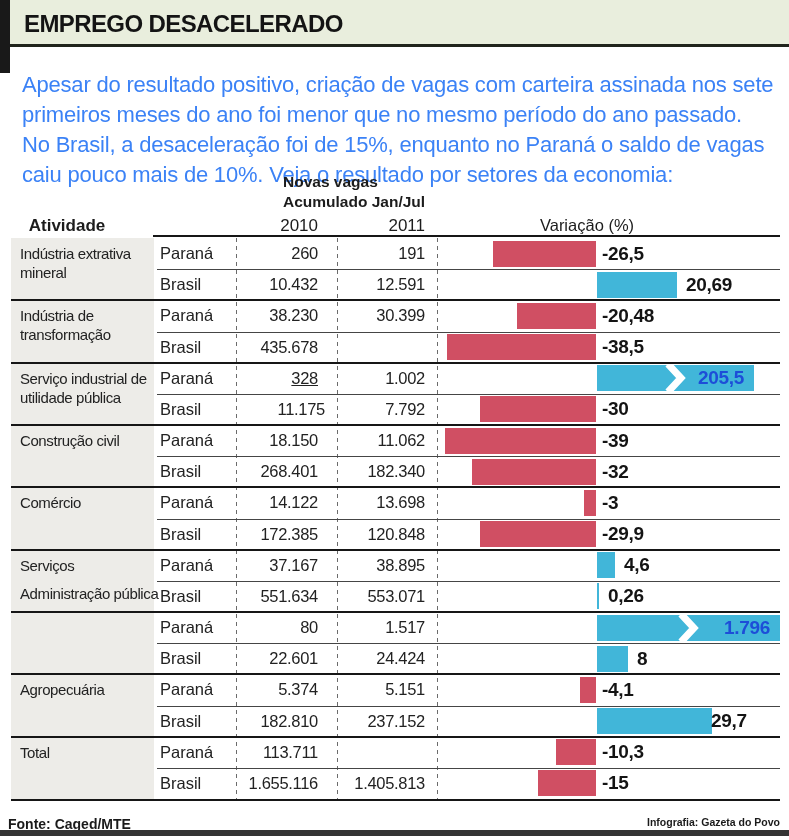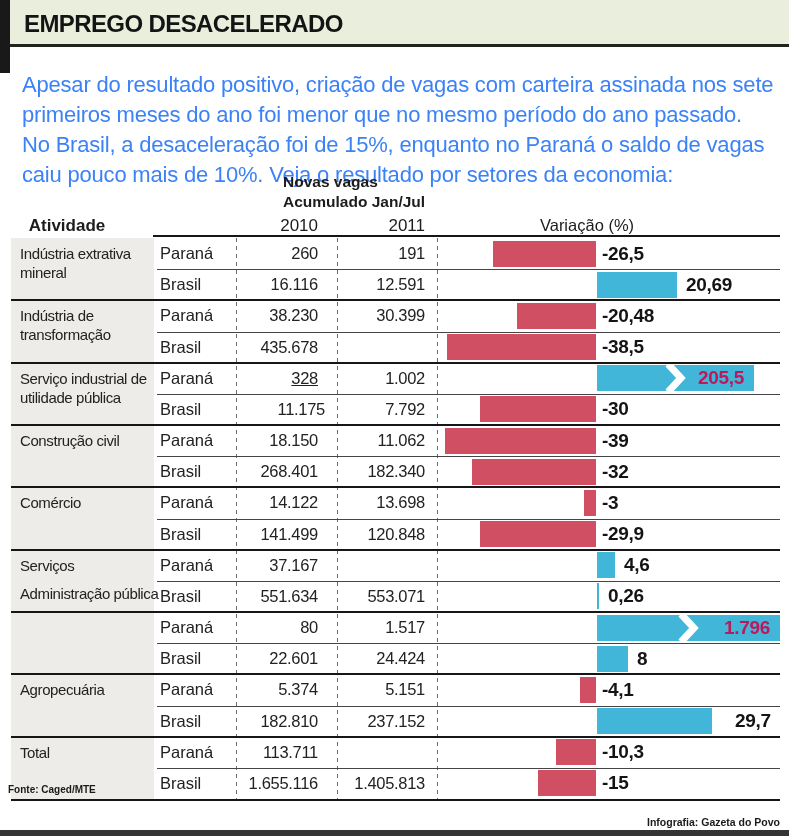--- a/index.html
+++ b/index.html
@@ -24,26 +24,26 @@
   .rule{background:#161616;}
   .dashv{width:1px;background:repeating-linear-gradient(to bottom,#6b6b6b 0 4px,transparent 4px 8px);}
   #activity-bg{left:11px;top:238px;width:143px;height:561px;background:#edece8;}
   
   .activity-label{left:20px;width:142px;font-size:15px;line-height:19px;letter-spacing:-0.4px;color:#222;}
   .region-label{left:160px;width:75px;font-size:16.5px;color:#222;}
   .num-cell{width:86px;text-align:right;font-size:16.5px;letter-spacing:-0.3px;color:#222;}
   .vcenter{display:flex;align-items:center;}
   .bar{height:26px;}
   .bar-label{font-size:19px;font-weight:bold;letter-spacing:-0.3px;color:#141414;white-space:nowrap;}
-  .bar-label-inside{text-align:left;color:#be185d;z-index:3;}
+  .bar-label-inside{text-align:left;color:#1d4ed8;z-index:3;}
   .sep-inner{height:1px;background:#454545;}
   .sep-group{height:2px;background:#161616;}
   .break-glyph{z-index:2;}
   
-  #footer-source{left:8px;top:784px;font-size:10px;font-weight:bold;color:#1a1a1a;}
+  #footer-source{left:8px;top:816px;font-size:14px;font-weight:bold;color:#1a1a1a;}
   #footer-credit{right:9px;top:816px;font-size:10.5px;font-weight:bold;color:#1a1a1a;}
   #bottom-bar{left:0;top:830px;width:789px;height:6px;background:#343434;}
 </style>
 </head>
 <body>
 
 <div id="page">
   <div id="header-band" class="abs"></div>
   <div id="left-black-bar" class="abs"></div>
   <div id="title" class="abs">EMPREGO DESACELERADO</div>
@@ -73,21 +73,21 @@
   <div id="footer-credit" class="abs">Infografia: Gazeta do Povo</div>
   <div id="bottom-bar" class="abs"></div>
 <div class="abs activity-label" style="top: 244px;">Indústria extrativa mineral</div>
     <div class="abs region-label vcenter" style="top: 238px; height: 31.1667px;">Paraná</div>
     <div class="abs num-cell vcenter" style="top: 238px; height: 31.1667px; left: 232px; justify-content: flex-end;">260</div>
     <div class="abs num-cell vcenter" style="top: 238px; height: 31.1667px; left: 339px; justify-content: flex-end;">191</div>
     <div class="abs bar" style="left: 493px; top: 240.583px; width: 103px; background: rgb(208, 79, 99);"></div>
     <div class="abs bar-label vcenter" style="left: 602px; top: 238px; height: 31.1667px;">-26,5</div>
     <div class="abs sep-inner" style="left: 157px; top: 269.167px; width: 623px;"></div>
     <div class="abs region-label vcenter" style="top: 269.167px; height: 31.1667px;">Brasil</div>
-    <div class="abs num-cell vcenter" style="top: 269.167px; height: 31.1667px; left: 232px; justify-content: flex-end;">16.116</div>
+    <div class="abs num-cell vcenter" style="top: 269.167px; height: 31.1667px; left: 232px; justify-content: flex-end;">10.432</div>
     <div class="abs num-cell vcenter" style="top: 269.167px; height: 31.1667px; left: 339px; justify-content: flex-end;">12.591</div>
     <div class="abs bar" style="left: 597px; top: 271.75px; width: 80px; background: rgb(65, 182, 217);"></div>
     <div class="abs bar-label vcenter" style="left: 686px; top: 269.167px; height: 31.1667px;">20,69</div>
     <div class="abs sep-group" style="left: 11px; top: 299.333px; width: 769px;"></div>
     <div class="abs activity-label" style="top: 306.333px;">Indústria de transformação</div>
     <div class="abs region-label vcenter" style="top: 300.333px; height: 31.1667px;">Paraná</div>
     <div class="abs num-cell vcenter" style="top: 300.333px; height: 31.1667px; left: 232px; justify-content: flex-end;">38.230</div>
     <div class="abs num-cell vcenter" style="top: 300.333px; height: 31.1667px; left: 339px; justify-content: flex-end;">30.399</div>
     <div class="abs bar" style="left: 517px; top: 302.917px; width: 79px; background: rgb(208, 79, 99);"></div>
     <div class="abs bar-label vcenter" style="left: 602px; top: 300.333px; height: 31.1667px;">-20,48</div>
@@ -127,28 +127,29 @@
     <div class="abs bar-label vcenter" style="left: 602px; top: 456.167px; height: 31.1667px;">-32</div>
     <div class="abs sep-group" style="left: 11px; top: 486.333px; width: 769px;"></div>
     <div class="abs activity-label" style="top: 493.333px;">Comércio</div>
     <div class="abs region-label vcenter" style="top: 487.333px; height: 31.1667px;">Paraná</div>
     <div class="abs num-cell vcenter" style="top: 487.333px; height: 31.1667px; left: 232px; justify-content: flex-end;">14.122</div>
     <div class="abs num-cell vcenter" style="top: 487.333px; height: 31.1667px; left: 339px; justify-content: flex-end;">13.698</div>
     <div class="abs bar" style="left: 584px; top: 489.917px; width: 12px; background: rgb(208, 79, 99);"></div>
     <div class="abs bar-label vcenter" style="left: 602px; top: 487.333px; height: 31.1667px;">-3</div>
     <div class="abs sep-inner" style="left: 157px; top: 518.5px; width: 623px;"></div>
     <div class="abs region-label vcenter" style="top: 518.5px; height: 31.1667px;">Brasil</div>
-    <div class="abs num-cell vcenter" style="top: 518.5px; height: 31.1667px; left: 232px; justify-content: flex-end;">141.499</div>
+    <div class="abs num-cell vcenter" style="top: 518.5px; height: 31.1667px; left: 232px; justify-content: flex-end;">172.385</div>
     <div class="abs num-cell vcenter" style="top: 518.5px; height: 31.1667px; left: 339px; justify-content: flex-end;">120.848</div>
     <div class="abs bar" style="left: 480px; top: 521.083px; width: 116px; background: rgb(208, 79, 99);"></div>
     <div class="abs bar-label vcenter" style="left: 602px; top: 518.5px; height: 31.1667px;">-29,9</div>
     <div class="abs sep-group" style="left: 11px; top: 548.667px; width: 769px;"></div>
     <div class="abs activity-label" style="top: 555.667px;">Serviços</div>
     <div class="abs region-label vcenter" style="top: 549.667px; height: 31.1667px;">Paraná</div>
     <div class="abs num-cell vcenter" style="top: 549.667px; height: 31.1667px; left: 232px; justify-content: flex-end;">37.167</div>
+    <div class="abs num-cell vcenter" style="top: 549.667px; height: 31.1667px; left: 339px; justify-content: flex-end;">38.895</div>
     <div class="abs bar" style="left: 597px; top: 552.25px; width: 18px; background: rgb(65, 182, 217);"></div>
     <div class="abs bar-label vcenter" style="left: 624px; top: 549.667px; height: 31.1667px;">4,6</div>
     <div class="abs sep-inner" style="left: 157px; top: 580.833px; width: 623px;"></div>
     <div class="abs region-label vcenter" style="top: 580.833px; height: 31.1667px;">Brasil</div>
     <div class="abs num-cell vcenter" style="top: 580.833px; height: 31.1667px; left: 232px; justify-content: flex-end;">551.634</div>
     <div class="abs num-cell vcenter" style="top: 580.833px; height: 31.1667px; left: 339px; justify-content: flex-end;">553.071</div>
     <div class="abs bar" style="left: 597px; top: 583.417px; width: 2px; background: rgb(65, 182, 217);"></div>
     <div class="abs bar-label vcenter" style="left: 608px; top: 580.833px; height: 31.1667px;">0,26</div>
     <div class="abs sep-group" style="left: 11px; top: 611px; width: 769px;"></div>
     <div class="abs activity-label" style="top: 584px;">Administração pública</div>
@@ -171,21 +172,21 @@
     <div class="abs region-label vcenter" style="top: 674.333px; height: 31.1667px;">Paraná</div>
     <div class="abs num-cell vcenter" style="top: 674.333px; height: 31.1667px; left: 232px; justify-content: flex-end;">5.374</div>
     <div class="abs num-cell vcenter" style="top: 674.333px; height: 31.1667px; left: 339px; justify-content: flex-end;">5.151</div>
     <div class="abs bar" style="left: 580px; top: 676.917px; width: 16px; background: rgb(208, 79, 99);"></div>
     <div class="abs bar-label vcenter" style="left: 602px; top: 674.333px; height: 31.1667px;">-4,1</div>
     <div class="abs sep-inner" style="left: 157px; top: 705.5px; width: 623px;"></div>
     <div class="abs region-label vcenter" style="top: 705.5px; height: 31.1667px;">Brasil</div>
     <div class="abs num-cell vcenter" style="top: 705.5px; height: 31.1667px; left: 232px; justify-content: flex-end;">182.810</div>
     <div class="abs num-cell vcenter" style="top: 705.5px; height: 31.1667px; left: 339px; justify-content: flex-end;">237.152</div>
     <div class="abs bar" style="left: 597px; top: 708.083px; width: 115px; background: rgb(65, 182, 217);"></div>
-    <div class="abs bar-label vcenter" style="left: 735px; top: 705.5px; height: 31.1667px;">29,7</div>
+    <div class="abs bar-label vcenter" style="left: 711px; top: 705.5px; height: 31.1667px;">29,7</div>
     <div class="abs sep-group" style="left: 11px; top: 735.667px; width: 769px;"></div>
     <div class="abs activity-label" style="top: 742.667px;">Total</div>
     <div class="abs region-label vcenter" style="top: 736.667px; height: 31.1667px;">Paraná</div>
     <div class="abs num-cell vcenter" style="top: 736.667px; height: 31.1667px; left: 232px; justify-content: flex-end;">113.711</div>
     <div class="abs bar" style="left: 556px; top: 739.25px; width: 40px; background: rgb(208, 79, 99);"></div>
     <div class="abs bar-label vcenter" style="left: 602px; top: 736.667px; height: 31.1667px;">-10,3</div>
     <div class="abs sep-inner" style="left: 157px; top: 767.833px; width: 623px;"></div>
     <div class="abs region-label vcenter" style="top: 767.833px; height: 31.1667px;">Brasil</div>
     <div class="abs num-cell vcenter" style="top: 767.833px; height: 31.1667px; left: 232px; justify-content: flex-end;">1.655.116</div>
     <div class="abs num-cell vcenter" style="top: 767.833px; height: 31.1667px; left: 339px; justify-content: flex-end;">1.405.813</div>

